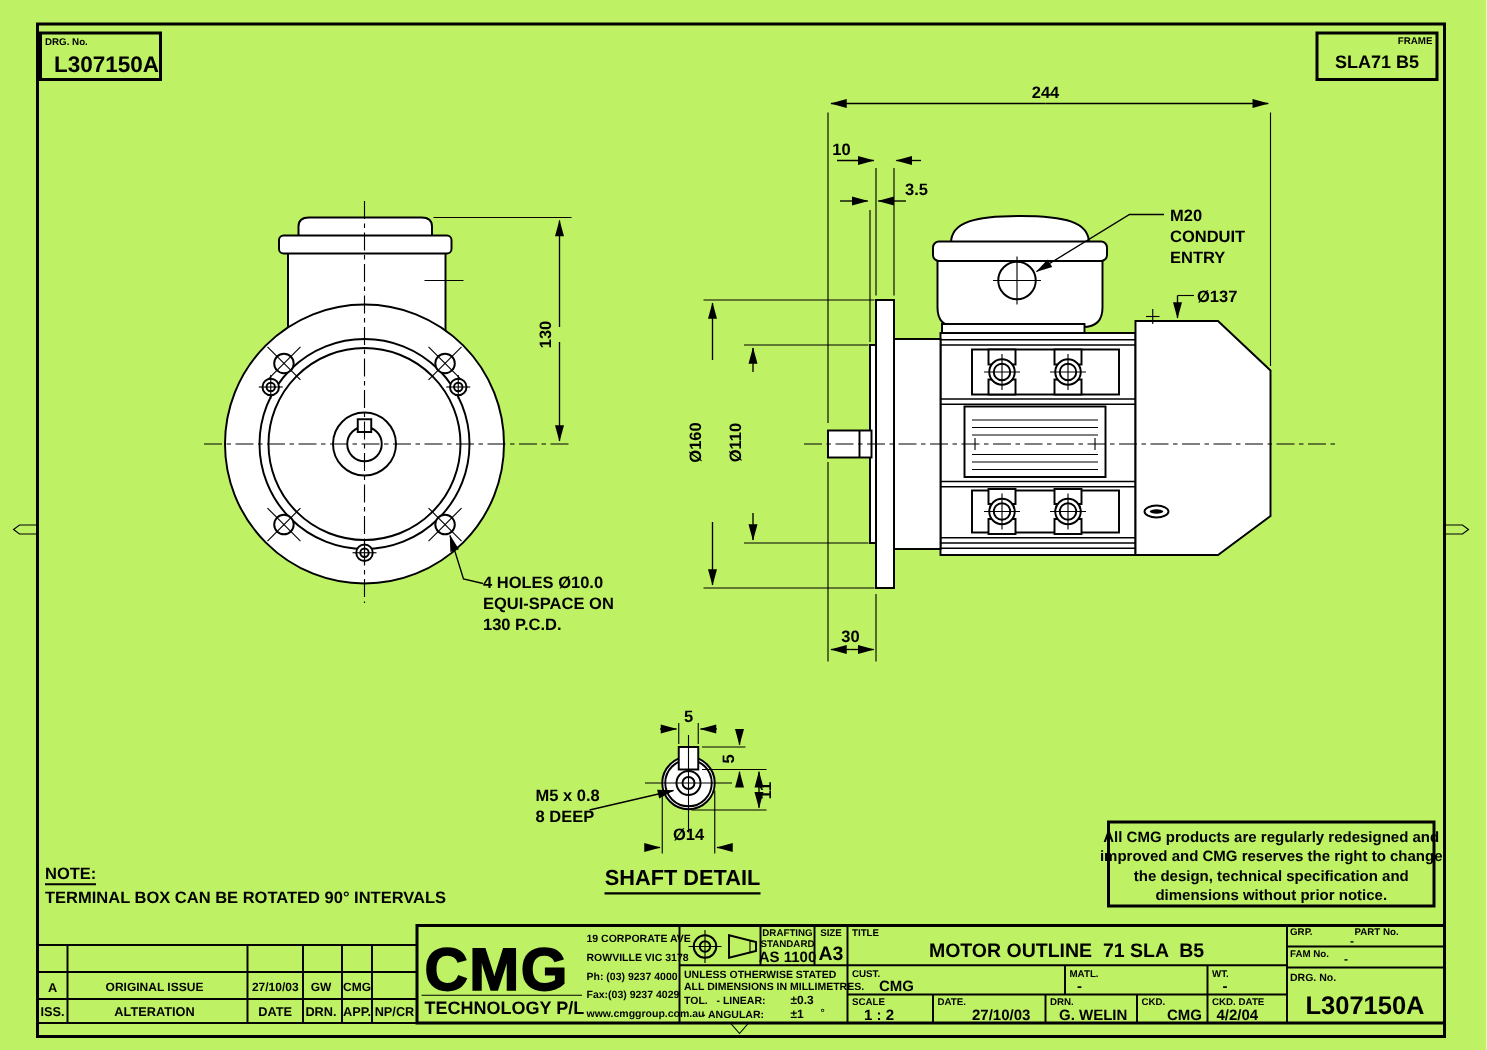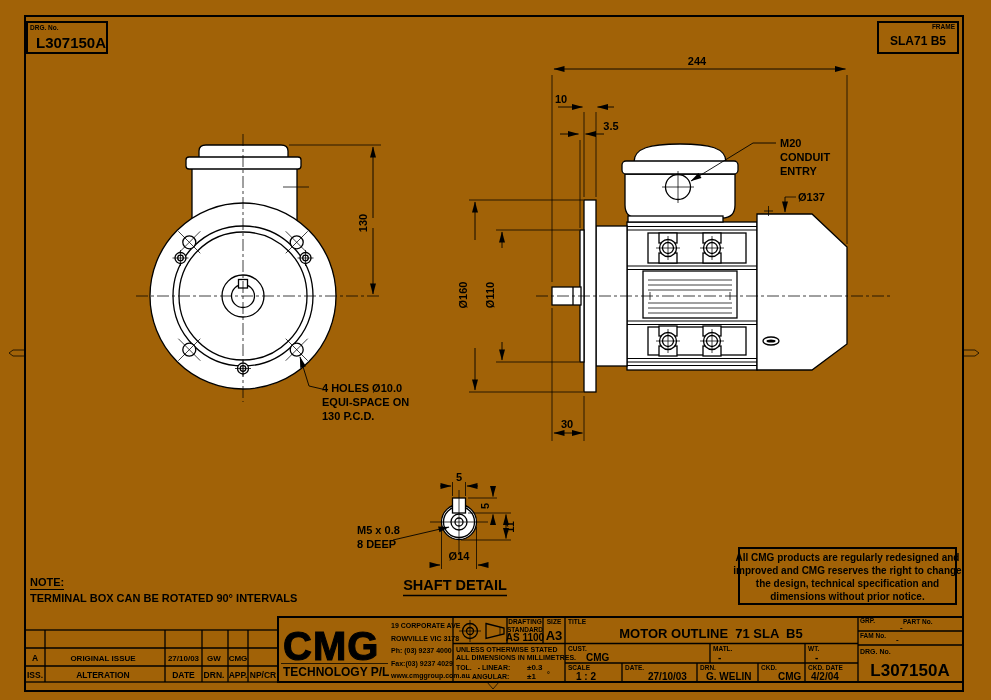--- a/index.html
+++ b/index.html
@@ -1,16 +1,16 @@
 <!DOCTYPE html>
 <html><head>
 <meta charset="utf-8">
 <style>
   html,body{margin:0;padding:0;background:#fff;}
-  #sheet{width:991px;height:700px;position:relative;background:#a16207;}
+  #sheet{width:991px;height:700px;position:relative;background:#bef264;}
   svg text{font-family:"Liberation Sans",sans-serif;fill:#000;white-space:pre;}
   .t6{font-size:6.5px;font-weight:700;}
   .t7{font-size:7px;font-weight:700;}
   .t8{font-size:8px;font-weight:700;}
   .t85{font-size:8.5px;font-weight:700;}
   .t10{font-size:10px;font-weight:700;}
   .t11{font-size:11px;font-weight:700;}
   .t12{font-size:12px;font-weight:700;}
   .t13{font-size:13px;font-weight:700;}
   .t14{font-size:14.5px;font-weight:700;}

